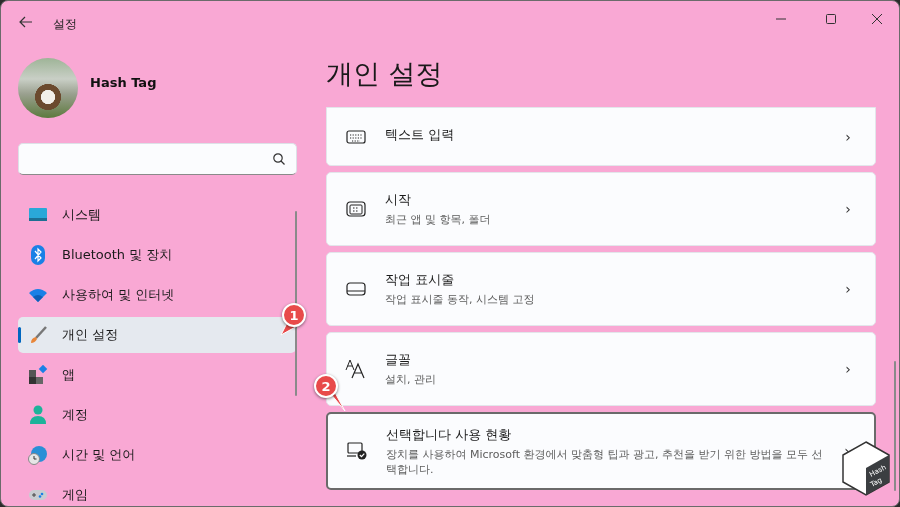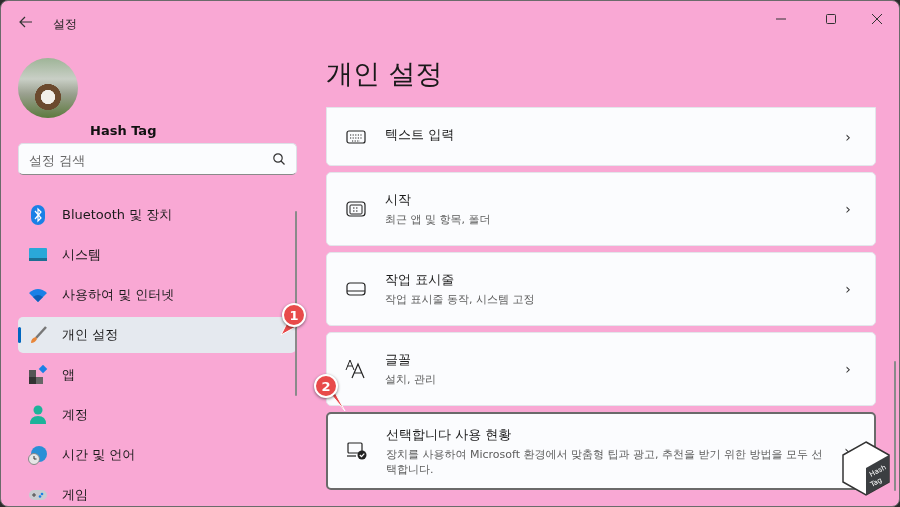--- a/index.html
+++ b/index.html
@@ -9,21 +9,21 @@
     position: absolute; left: 0; top: 0; width: 900px; height: 507px;
     background: #f9a8d4; border: 1px solid #6b6b6b; border-radius: 8px; overflow: hidden;
   }
   .titlebar { position: absolute; left: 0; top: 0; width: 100%; height: 40px; }
   .back-btn { position: absolute; left: 14px; top: 10px; width: 22px; height: 22px; display:flex; align-items:center; justify-content:center; color:#333; font-size:16px; }
   .app-title { position: absolute; left: 52px; top: 15px; font-size: 12px; color: #222; }
   .win-ctrl { position: absolute; top: 6px; width: 40px; height: 24px; display:flex; align-items:center; justify-content:center; color:#333; font-size:13px; }
   .avatar { position: absolute; left: 17px; top: 57px; width: 60px; height: 60px; border-radius: 50%;
     background: radial-gradient(circle at 50% 65%, #f2efe9 0 14%, #6b4a2e 15% 26%, transparent 27%),
                 linear-gradient(180deg, #9eb497 0%, #c9cfc6 35%, #9aa08f 60%, #5d7a3e 100%); }
-  .user-name { position: absolute; left: 89px; top: 74px; font-size: 13px; font-weight: bold; color:#111;margin-top:48px; }
+  .user-name { position: absolute; left: 89px; top: 74px; font-size: 13px; font-weight: bold; color:#111; }
   .search { position: absolute; left: 17px; top: 142px; width: 279px; height: 32px; background: #fbfcfe; border: 1px solid #dde1e7; border-bottom: 1px solid #8a8a8a; border-radius: 5px; }
   .search input { position:absolute; left:10px; top:6px; width:230px; height:20px; border:none; background:transparent; font-size:13px; color:#555; font-family: "DejaVu Sans", sans-serif; outline:none; }
   .search input::placeholder { color:#666; }
   .search-icon { position:absolute; right:10px; top:8px; width:14px; height:14px; }
   .nav { position: absolute; left: 17px; top: 196px; width: 278px; }
   .nav-item { position: relative; height: 36px; margin-bottom: 4px; display:flex; align-items:center; border-radius:5px; }
   .nav-item.active { background: #e5e9ef; }
   .nav-item .indicator { position:absolute; left:0; top:10px; width:3px; height:16px; background:#0067c0; border-radius:2px; }
   .nav-icon { width: 20px; height: 20px; margin-left: 10px; margin-right: 14px; display:flex; align-items:center; justify-content:center; }
   .nav-label { font-size: 13px; color: #1a1a1a; }
@@ -68,45 +68,44 @@
       <svg width="10" height="10">
           <path d="M0 0 L10 10 M10 0 L0 10" stroke="#333"></path>
         </svg>
     </div>
   </div>
 
   <div class="avatar"></div>
   <div class="user-name">Hash Tag</div>
 
   <div class="search">
-    <input placeholder="설정 검색" style="">
     <svg class="search-icon" viewBox="0 0 14 14">
         <circle cx="6" cy="6" r="4.2" stroke="#333" stroke-width="1.2" fill="none"></circle>
         <path d="M9 9 L12.5 12.5" stroke="#333" stroke-width="1.3"></path>
       </svg>
   </div>
 
   <div class="nav">
     <div class="nav-item">
       <span class="nav-icon">
+          <svg width="20" height="16">
+            <rect x="1" y="1" width="18" height="12" rx="1" fill="#2aa8d8"></rect>
+            <rect x="1" y="11" width="18" height="3" fill="#1d6f93"></rect>
+          </svg>
+        </span>
+      <span class="nav-label">시스템</span>
+    </div>
+    <div class="nav-item">
+      <span class="nav-icon">
           <svg width="16" height="20">
             <rect x="1" y="0" width="14" height="20" rx="7" fill="#1a80e6"></rect>
             <path d="M5 6 L11 13 L8 16 V4 L11 7 L5 14" stroke="#fff" stroke-width="1.2" fill="none"></path>
           </svg>
         </span>
       <span class="nav-label">Bluetooth 및 장치</span>
-    </div>
-    <div class="nav-item">
-      <span class="nav-icon">
-          <svg width="20" height="16">
-            <rect x="1" y="1" width="18" height="12" rx="1" fill="#2aa8d8"></rect>
-            <rect x="1" y="11" width="18" height="3" fill="#1d6f93"></rect>
-          </svg>
-        </span>
-      <span class="nav-label">시스템</span>
     </div>
     <div class="nav-item">
       <span class="nav-icon">
           <svg width="20" height="14">
             <path d="M1 5 Q10 -3 19 5 L10 14 Z" fill="#1a80e6"></path>
             <path d="M5 9 Q10 5 15 9 L10 14 Z" fill="#0d5fb8"></path>
           </svg>
         </span>
       <span class="nav-label">사용하여 및 인터넷</span>
     </div>

